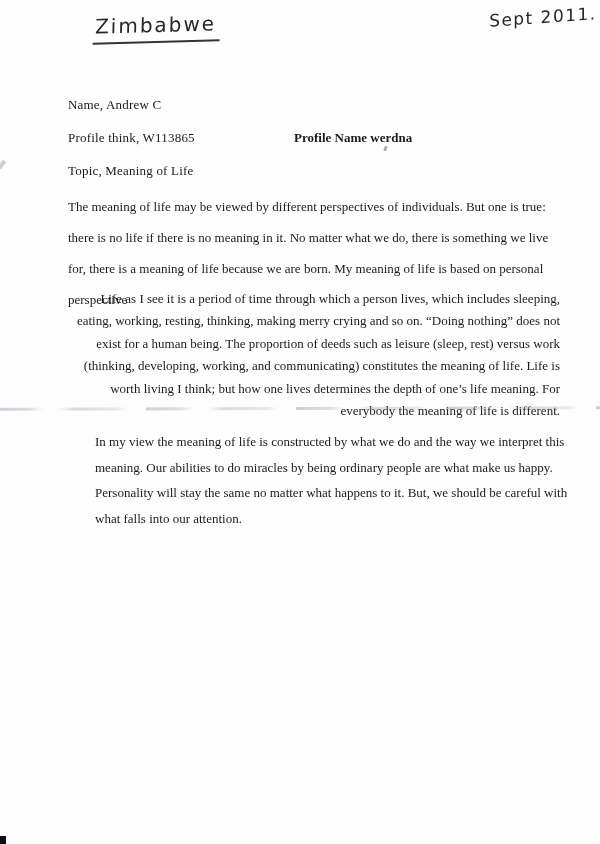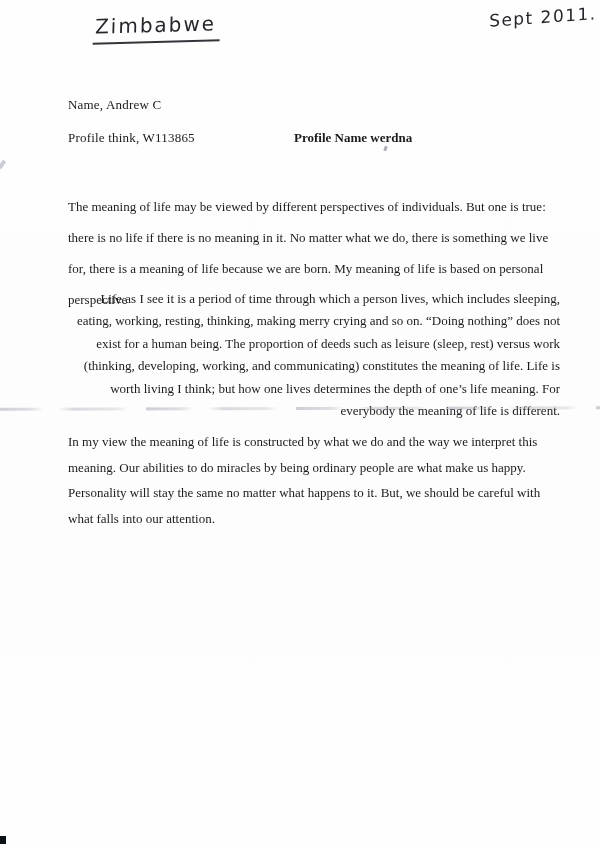--- a/index.html
+++ b/index.html
@@ -52,21 +52,21 @@
   .l-topic   { top: 163px; }
   .profile-name {
     position: absolute;
     left: 210px; top: 0;
     font-weight: bold;
     margin-left: 16px;
   }
   .para { text-align: left; }
   .p1 { top: 191px; line-height: 31px; }
   .p2 { top: 288px; line-height: 22.4px; text-align: right; }
-  .p3 { top: 429px; line-height: 25.5px; }
+  .p3 { top: 429px; line-height: 25.5px; margin-left: 27px; }
 
   
   .crease {
     position: absolute;
     left: -4px; top: 407px;
     width: 610px; height: 3px;
     background:
       repeating-linear-gradient(90deg,
         rgba(140,146,160,0.55) 0px, rgba(140,146,160,0.35) 34px,
         rgba(140,146,160,0.0) 48px, rgba(140,146,160,0.0) 62px,
@@ -109,20 +109,21 @@
 
   <div class="hand hand-date">Sept 2011.</div>
 
   <div class="typed bold-line l-name">Name, Andrew C</div>
 
   <div class="typed l-profile">
     <span class="bold-line">Profile think, W113865</span>
     <span class="profile-name">Profile Name werdna</span>
   </div>
 
+  <div class="typed bold-line l-topic">Topic, Meaning of Life</div>
 
   <p class="typed para p1">The meaning of life may be viewed by different perspectives of individuals. But one is true: there is no life if there is no meaning in it. No matter what we do, there is something we live for, there is a meaning of life because we are born. My meaning of life is based on personal perspective</p>
 
   <p class="typed para p2">Life as I see it is a period of time through which a person lives, which includes sleeping, eating, working, resting, thinking, making merry crying and so on. “Doing nothing” does not exist for a human being. The proportion of deeds such as leisure (sleep, rest) versus work (thinking, developing, working, and communicating) constitutes the meaning of life. Life is worth living I think; but how one lives determines the depth of one’s life meaning. For everybody the meaning of life is different.</p>
 
   <p class="typed para p3">In my view the meaning of life is constructed by what we do and the way we interpret this meaning. Our abilities to do miracles by being ordinary people are what make us happy. Personality will stay the same no matter what happens to it. But, we should be careful with what falls into our attention.</p>
 
   <div class="crease"></div>
   <div class="speck-bottom-left"></div>
   <div class="speck-left-edge"></div>

